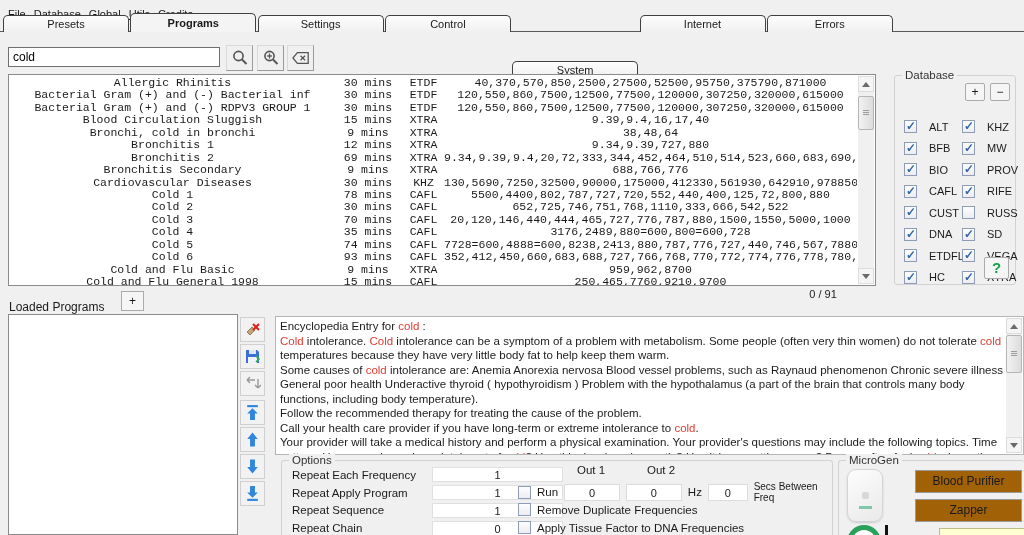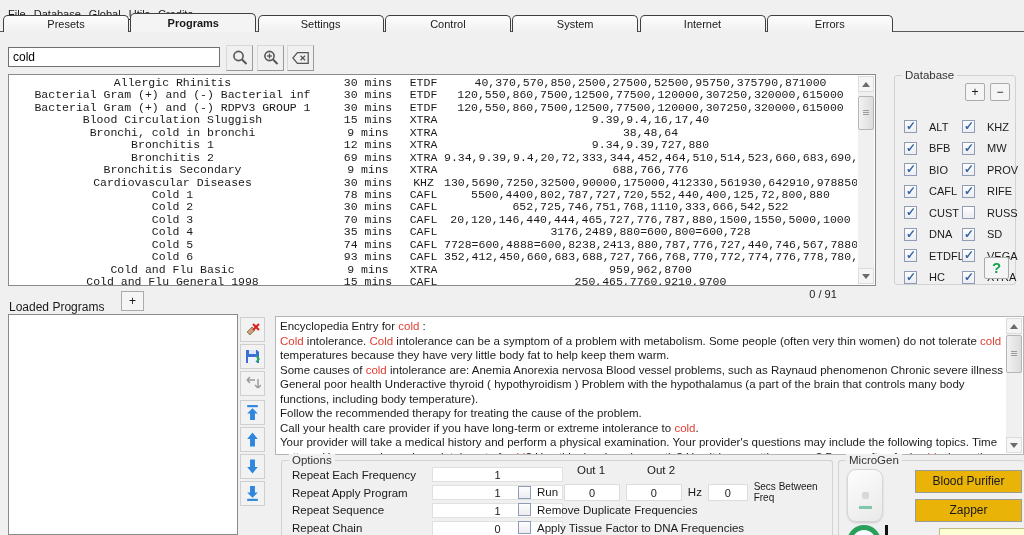--- a/index.html
+++ b/index.html
@@ -84,21 +84,21 @@
   .out-head { position:absolute; top:3px; font-size:11.5px; }
   .run-row { position:absolute; left:236px; top:20px; display:flex; align-items:center; gap:6px; }
   .num-box { width:62px; height:17px; background:#fff; border:1px solid #dcdcdc; text-align:center; font-size:11px; line-height:17px; }
   .opt-cb-row { position:absolute; left:236px; display:flex; align-items:center; gap:6px; font-size:11.5px; }
 
   
   .mg-box { left:838px; top:460px; width:186px; height:84px; border-bottom:none; border-right:none; }
   .device { position:absolute; left:8px; top:8px; width:36px; height:53px; background:linear-gradient(145deg,#fdfdfd,#e9e9e9); border:1px solid #d5d5d5; border-radius:9px; box-shadow:0 1px 2px rgba(0,0,0,.15); }
   .device::before { content:""; position:absolute; left:14px; top:22px; width:7px; height:7px; background:#d8d8d8; border-radius:2px; }
   .device::after { content:""; position:absolute; left:11px; top:36px; width:13px; height:3px; background:#7fc8a9; }
-  .mg-btn { position:absolute; left:76px; width:107px; height:23px; background:#eab308; border:1px solid #9a9a9a; font-size:12px; text-align:center; line-height:21px; cursor:pointer; font-family:"Liberation Sans",sans-serif; }
+  .mg-btn { position:absolute; left:76px; width:107px; height:23px; background:#a16207; border:1px solid #9a9a9a; font-size:12px; text-align:center; line-height:21px; cursor:pointer; font-family:"Liberation Sans",sans-serif; }
   .logo-clip { position:absolute; left:8px; top:64px; width:44px; height:11px; overflow:hidden; }
   .logo-ring { position:absolute; left:0; top:0; width:34px; height:34px; border:5px solid #2aa05a; border-radius:50%; background:#fff; }
   .logo-bar { position:absolute; left:38px; top:0; width:3px; height:11px; background:#111; }
   .yellow-strip { position:absolute; left:100px; top:67px; width:86px; height:8px; background:#ffffd2; border:1px solid #bdbd86; border-bottom:none; }
 </style>
 </head>
 <body>
 
 <div class="menubar">
     <span class="menu-item"><u>F</u>ile</span>
@@ -106,21 +106,21 @@
     <span class="menu-item"><u>G</u>lobal</span>
     <span class="menu-item"><u>U</u>tils</span>
     <span class="menu-item"><u>C</u>redits</span>
   </div>
 
 <div class="tabrow">
     <div class="tab" style="left: 3px;">Presets</div>
     <div class="tab active" style="left: 130.3px;">Programs</div>
     <div class="tab" style="left: 257.6px;">Settings</div>
     <div class="tab" style="left: 384.9px;">Control</div>
-    <div class="tab" style="left: 512.2px;">System</div>
+    <div class="tab" style="left: 512.2px; margin-top: 46px;">System</div>
     <div class="tab" style="left: 639.5px;">Internet</div>
     <div class="tab" style="left: 766.8px;">Errors</div>
   </div>
 
 <input class="search-input" autofocus="" value="cold" style="">
 <div class="icon-btn" style="left:226px">
   <svg viewBox="0 0 18 18">
       <circle cx="7.5" cy="7" r="4.6" fill="none" stroke="#555" stroke-width="1.6"></circle>
       <line x1="11" y1="10.5" x2="15.5" y2="15" stroke="#555" stroke-width="2"></line>
     </svg>

